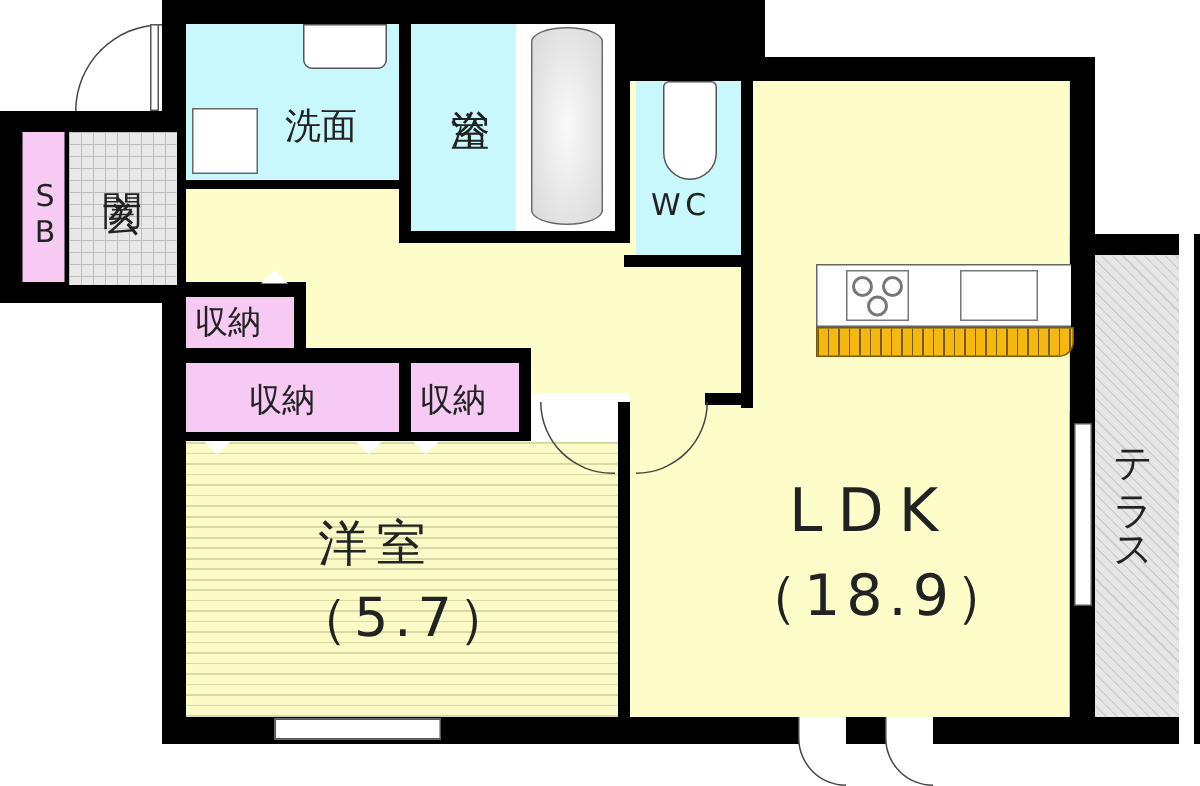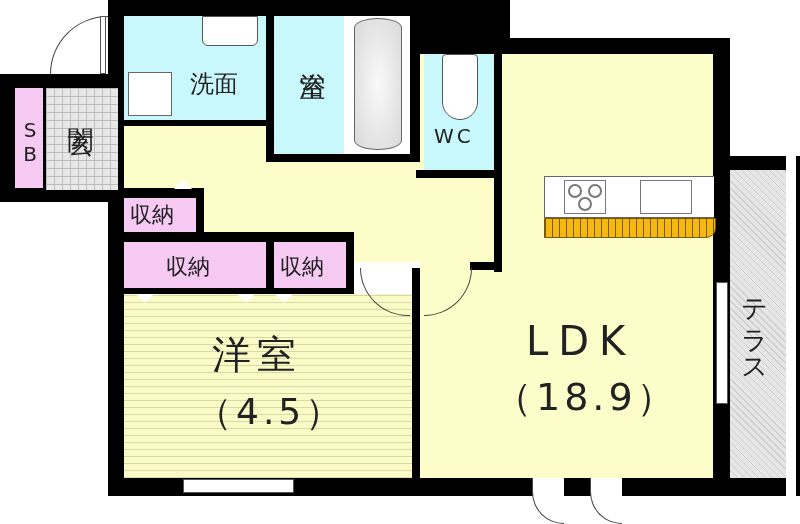--- a/index.html
+++ b/index.html
@@ -77,22 +77,22 @@
 <div class="abs wall" style="left:118px;top:232px;width:236px;height:62px;"></div>
 <div class="abs pink" style="left:124px;top:242px;width:142px;height:46px;"></div>
 <div class="lbl" style="left:166px;top:252px;font-size:22px;">収納</div>
 <div class="abs pink" style="left:274px;top:242px;width:72px;height:46px;"></div>
 <div class="lbl" style="left:280px;top:252px;font-size:22px;">収納</div>
 
 <div class="abs stripes" style="left:124px;top:294px;width:288px;height:184px;"></div>
 <div class="abs tri dn" style="left:136px;top:294px;"></div>
 <div class="abs tri dn" style="left:237px;top:294px;"></div>
 <div class="abs tri dn" style="left:275px;top:294px;"></div>
-<div class="lbl" style="left:212px;top:328px;font-size:39px;letter-spacing:6px;">洋室</div>
-<div class="lbl" style="left:196px;top:388px;font-size:36px;letter-spacing:4px;">（4.5）</div>
+<div class="lbl" style="left:212px;top:340px;font-size:33px;letter-spacing:6px;">洋室</div>
+<div class="lbl" style="left:196px;top:388px;font-size:36px;letter-spacing:4px;">（5.7）</div>
 <div class="abs win" style="left:183px;top:479px;width:111px;height:14px;"></div>
 <div class="abs wall" style="left:412px;top:268px;width:8px;height:212px;"></div>
 
 <div class="abs" style="left:360px;top:268px;width:50px;height:48px;border-bottom-left-radius:50px;border-bottom:1px solid #444;border-left:1px solid #444;"></div>
 
 <div class="abs ivory" style="left:420px;top:54px;width:293px;height:424px;"></div>
 <div class="abs ivory" style="left:502px;top:54px;width:211px;height:220px;"></div>
 <div class="abs aqua" style="left:424px;top:54px;width:70px;height:116px;"></div>
 <div class="abs" style="left:442px;top:54px;width:36px;height:66px;background:#fff;border:1px solid #555;border-radius:4px 4px 18px 18px;"></div>
 <div class="lbl" style="left:434px;top:124px;font-size:20px;letter-spacing:3px;">WC</div>

